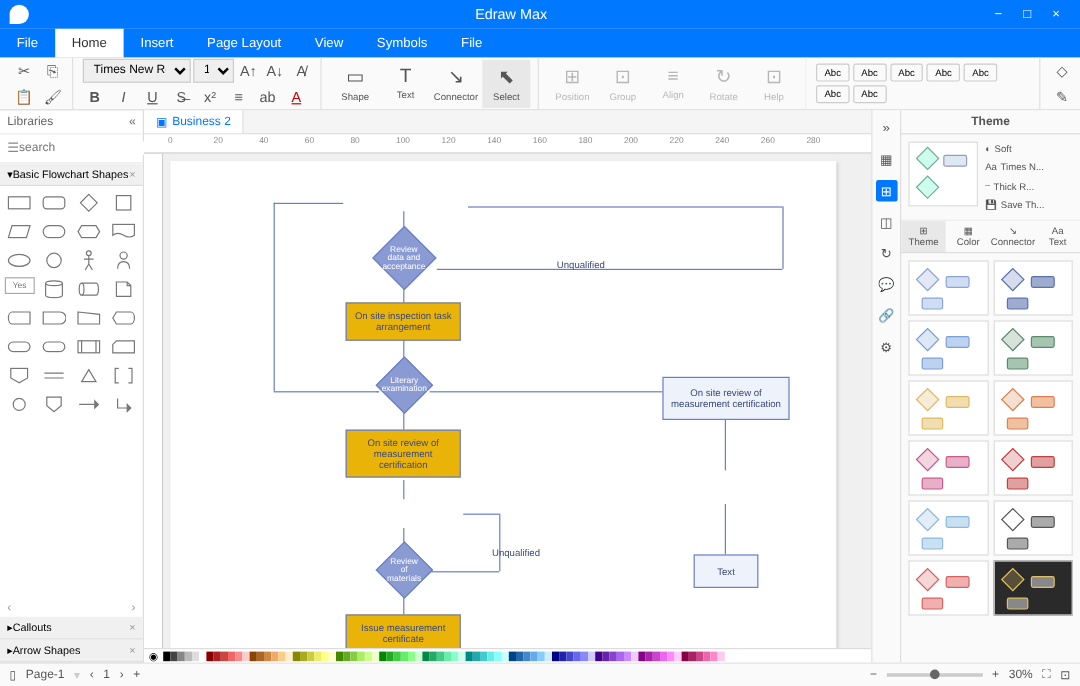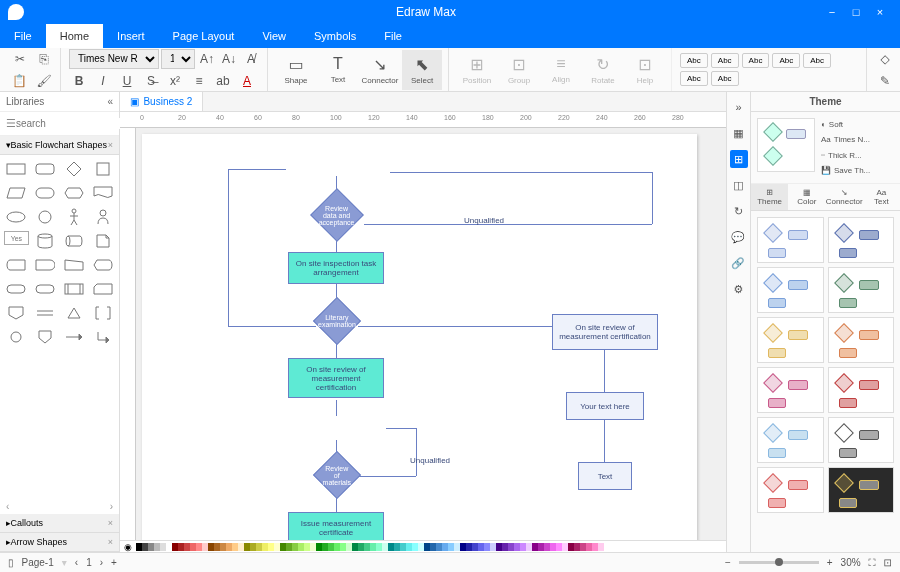--- a/index.html
+++ b/index.html
@@ -32,21 +32,21 @@
 .canvas-area { flex: 1; display: flex; flex-direction: column; background: #e8e8e8; position: relative; }
 .doc-tabs { height: 20px; background: #f5f5f5; display: flex; align-items: stretch; border-bottom: 1px solid #ddd; }
 .doc-tab { padding: 0 10px; display: flex; align-items: center; gap: 4px; background: #fff; border-right: 1px solid #ddd; font-size: 10px; color: #0078ff; cursor: pointer; }
 .doc-tab .dico { color: #0078ff; }
 .ruler-h { height: 16px; background: #fff; border-bottom: 1px solid #ccc; position: relative; font-size: 7px; color: #888; overflow: hidden; }
 .ruler-h span { position: absolute; top: 2px; }
 .canvas-wrap { flex: 1; display: flex; overflow: hidden; }
 .ruler-v { width: 16px; background: #fff; border-right: 1px solid #ccc; }
 .canvas { flex: 1; background: #f0f0f0; position: relative; overflow: hidden; }
 .page { position: absolute; left: 6px; top: 6px; width: 555px; height: 430px; background: #fff; box-shadow: 1px 1px 3px rgba(0,0,0,0.2); }
-.fc-box { position: absolute; border: 1px solid #6a7fc4; background: #5eead4; font-size: 8px; color: #3a4a7a; display: flex; align-items: center; justify-content: center; text-align: center; padding: 2px; }
+.fc-box { position: absolute; border: 1px solid #6a7fc4; background: #eab308; font-size: 8px; color: #3a4a7a; display: flex; align-items: center; justify-content: center; text-align: center; padding: 2px; }
 .fc-apply { background: #5d74c5; color: #fff; font-size: 18px; font-weight: bold; border: none; }
 .fc-diamond { transform: rotate(45deg); background: #8a9bd4; color: #fff; border: 1px solid #6a7fc4; }
 .fc-diamond span { transform: rotate(-45deg); display: block; font-size: 7px; }
 .fc-line { position: absolute; background: #6a7fc4; }
 .fc-label { position: absolute; font-size: 8px; color: #3a4a7a; }
 .color-strip { height: 12px; display: flex; align-items: center; background: #fff; border-top: 1px solid #ddd; padding: 0 4px; gap: 0; }
 .color-strip .sw { width: 6px; height: 8px; }
 .vtoolbar { width: 24px; background: #fafafa; border-left: 1px solid #ddd; display: flex; flex-direction: column; align-items: center; padding: 6px 0; gap: 8px; }
 .vtoolbar .vbtn { width: 18px; height: 18px; display: flex; align-items: center; justify-content: center; cursor: pointer; color: #555; font-size: 11px; border-radius: 2px; }
 .vtoolbar .vbtn.active { background: #0078ff; color: #fff; }
@@ -447,21 +447,20 @@
           <div class="fc-box" style="left:146px;top:118px;width:96px;height:32px">On site inspection task arrangement</div>
           <div class="fc-box fc-diamond" style="left:178px;top:170px;width:34px;height:34px">
               <span>Literary examination</span>
             </div>
           <div class="fc-box" style="left:146px;top:224px;width:96px;height:40px">On site review of measurement certification</div>
           <div class="fc-box fc-diamond" style="left:178px;top:324px;width:34px;height:34px">
               <span>Review of materials</span>
             </div>
           <div class="fc-box" style="left:146px;top:378px;width:96px;height:32px">Issue measurement certificate</div>
           <div class="fc-box" style="left:410px;top:180px;width:106px;height:36px;background:#eef2fb">On site review of measurement certification</div>
-          <div class="fc-box" style="left:424px;top:258px;width:78px;height:28px;background:#eef2fb">Your text here</div>
           <div class="fc-box" style="left:436px;top:328px;width:54px;height:28px;background:#eef2fb">Text</div>
         </div>
       </div>
     </div>
     <div class="color-strip" id="color-strip">
       <span style="font-size:9px;margin-right:4px">◉</span>
     <div class="sw" style="background: rgb(0, 0, 0);"></div>
         <div class="sw" style="background: rgb(68, 68, 68);"></div>
         <div class="sw" style="background: rgb(136, 136, 136);"></div>
         <div class="sw" style="background: rgb(187, 187, 187);"></div>

